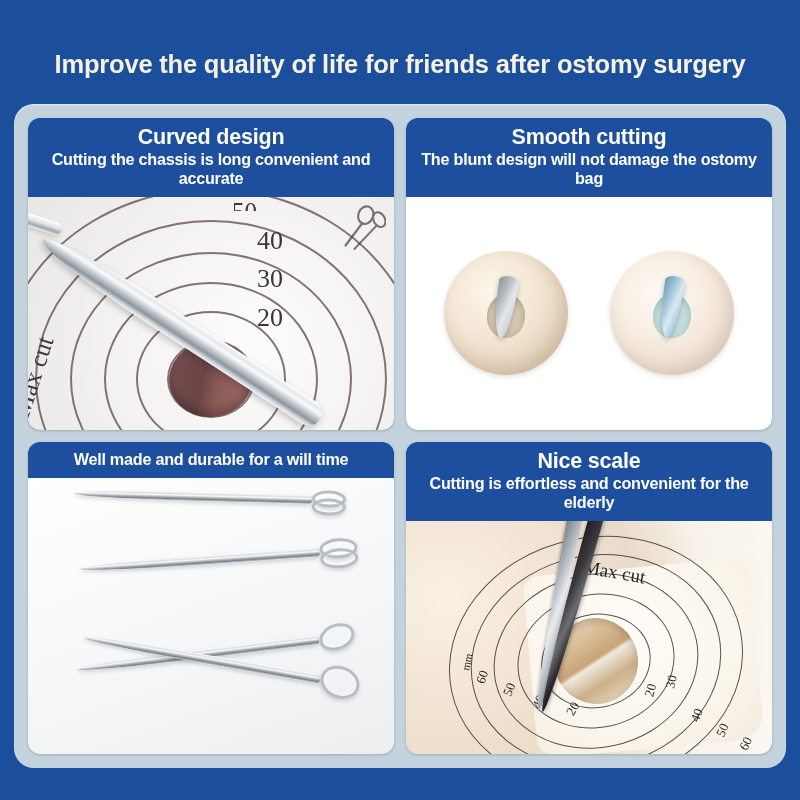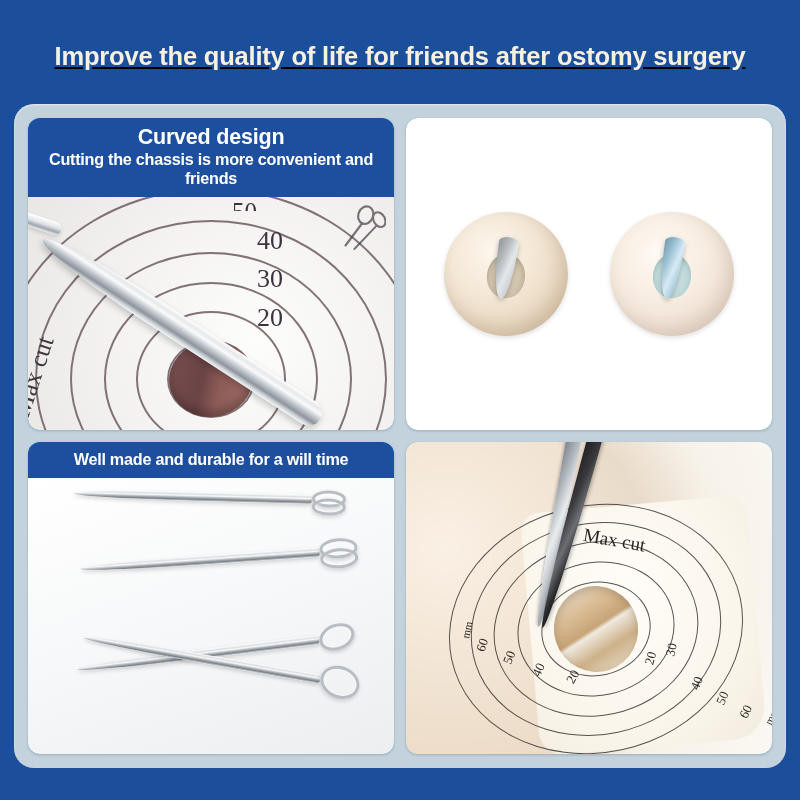--- a/index.html
+++ b/index.html
@@ -15,27 +15,26 @@
   .page {
     width: 800px;
     height: 800px;
     position: relative;
     background: #1b4f9c;
   }
 
   
   .banner {
     position: absolute;
-    top: 4px; left: 0;
+    top: 12px; left: 0;
     width: 800px;
     height: 104px;
     display: flex;
     align-items: center;
     justify-content: center;
-    text-decoration: underline;
   }
   .banner-title {
     color: #f7f1e0;
     font-size: 25.5px;
     font-weight: bold;
     letter-spacing: -0.2px;
     white-space: nowrap;
   }
 
   
@@ -376,21 +375,21 @@
   <div class="banner">
     <div class="banner-title">Improve the quality of life for friends after ostomy surgery</div>
   </div>
 
   <div class="frame">
     <div class="grid">
 
       <div class="panel">
         <div class="panel-head">
           <div class="panel-title">Curved design</div>
-          <div class="panel-sub">Cutting the chassis is more convenient and friends</div>
+          <div class="panel-sub">Cutting the chassis is long convenient and accurate</div>
         </div>
         <div class="panel-photo ph1">
           <div class="rings1">
             <div class="ring r1-6"></div>
             <div class="ring r1-5"></div>
             <div class="ring r1-4"></div>
             <div class="ring r1-3"></div>
             <div class="ring r1-2"></div>
             <div class="ring r1-1"></div>
             <div class="stoma1"></div>
@@ -409,20 +408,24 @@
               <line x1="27" y1="16" x2="12" y2="36"></line>
               <line x1="39" y1="19" x2="20" y2="39"></line>
             </g>
           </svg>
 
           <div class="forceps1"></div>
         </div>
       </div>
 
       <div class="panel">
+        <div class="panel-head">
+          <div class="panel-title">Smooth cutting</div>
+          <div class="panel-sub">The blunt design will not damage the ostomy bag</div>
+        </div>
         <div class="panel-photo ph2">
           <div class="wafer wafer-a">
             <div class="wafer-hole"></div>
             <div class="blade blade-a"></div>
           </div>
           <div class="wafer wafer-b">
             <div class="wafer-hole"></div>
             <div class="blade blade-b"></div>
           </div>
         </div>
@@ -448,20 +451,24 @@
               <div class="ringA"></div>
           </div>
           <div class="sciss s3b">
             <div class="shank"></div>
               <div class="ringA"></div>
           </div>
         </div>
       </div>
 
       <div class="panel">
+        <div class="panel-head">
+          <div class="panel-title">Nice scale</div>
+          <div class="panel-sub">Cutting is effortless and convenient for the elderly</div>
+        </div>
         <div class="panel-photo ph4">
           <div class="torso4"></div>
           <div class="wafer4"></div>
 
           <div class="rings4">
             <div class="ring r4-6"></div>
             <div class="ring r4-5"></div>
             <div class="ring r4-4"></div>
             <div class="ring r4-3"></div>
             <div class="ring r4-2"></div>

